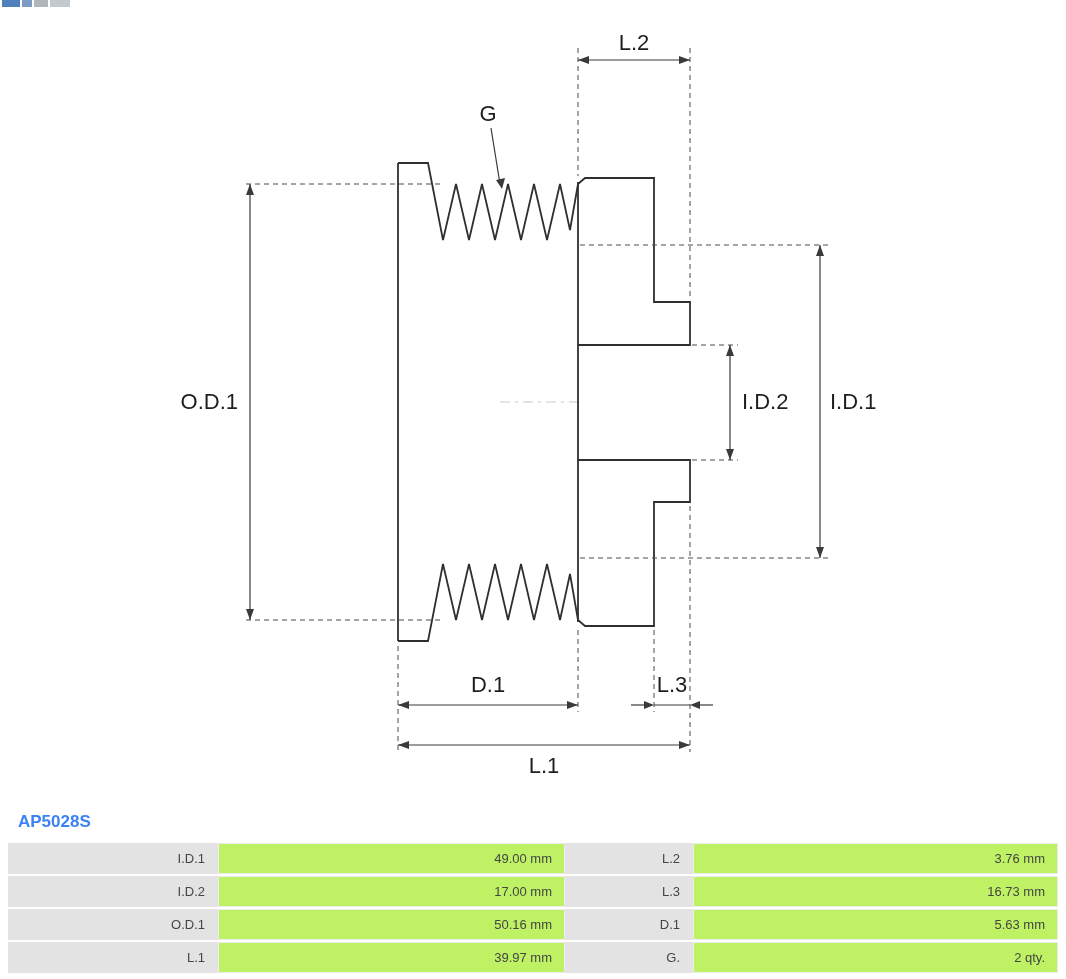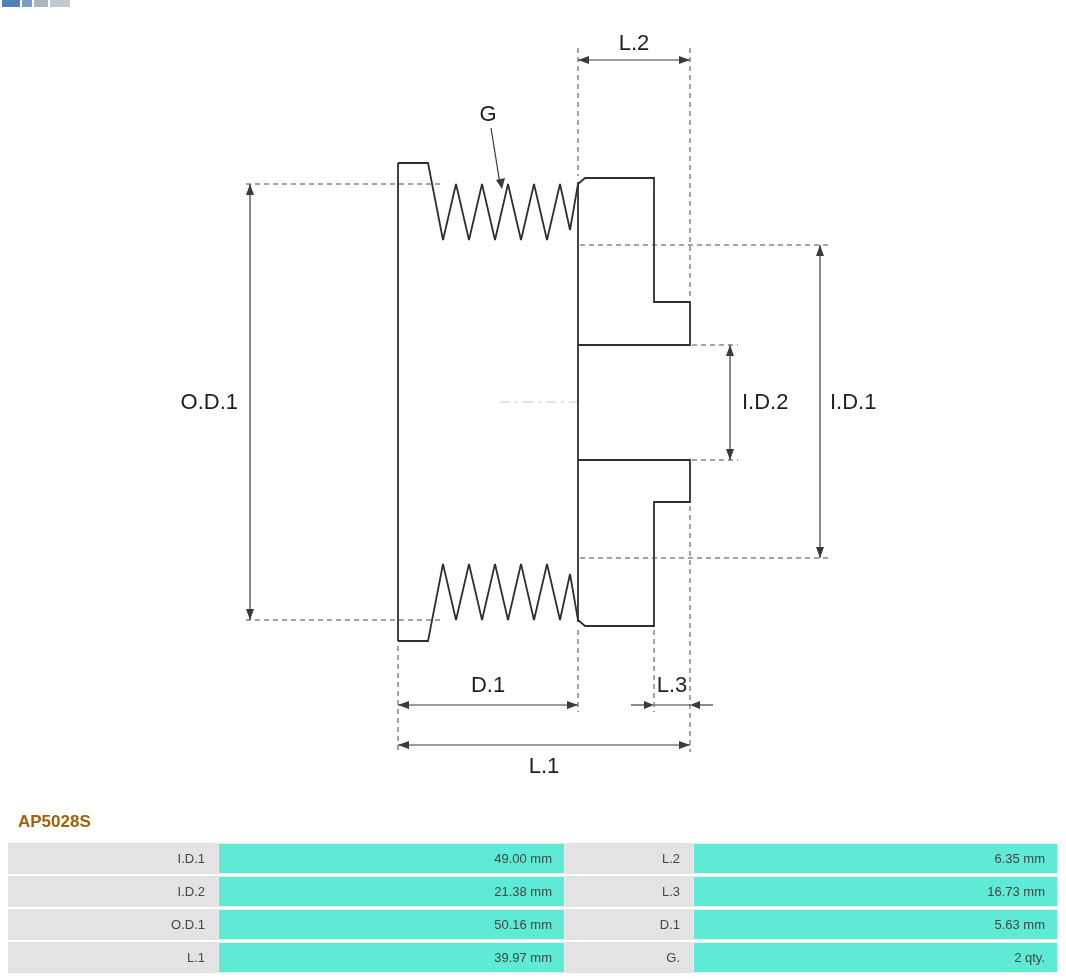--- a/index.html
+++ b/index.html
@@ -18,36 +18,36 @@
 
   .outline   { fill: none; stroke: #2f2f2f; stroke-width: 1.8; stroke-linejoin: miter; }
   .dimline   { fill: none; stroke: #3a3a3a; stroke-width: 1.2; }
   .extline   { fill: none; stroke: #4a4a4a; stroke-width: 1;   stroke-dasharray: 5 4; }
   .centerline{ fill: none; stroke: #c9c9c9; stroke-width: 1;   stroke-dasharray: 10 5 3 5; }
   .arrow     { fill: #3a3a3a; stroke: none; }
   .dimtext   { font-family: "Liberation Sans", sans-serif; font-size: 22px; fill: #1e1e1e; }
 
   .part-number {
     position: absolute; top: 812px; left: 18px;
-    font-size: 17px; font-weight: 600; color: #a16207;
+    font-size: 17px; font-weight: 600; color: #3b82f6;
   }
 
   .spec-table {
     position: absolute; top: 841px; left: 8px;
     width: 1050px; table-layout: fixed;
     border-collapse: separate; border-spacing: 0 2px;
     font-size: 13px; color: #454545;
   }
   .spec-table td {
     height: 29px; padding: 0 12px 0 0;
     text-align: right; vertical-align: middle;
     border: 1px solid transparent;
   }
   .spec-table td.lbl { background: #e3e3e3; border-color: #e3e3e3; }
-  .spec-table td.val { background: #5eead4; border-color: #ececec; }
+  .spec-table td.val { background: #bef264; border-color: #ececec; }
 </style>
 </head>
 <body>
 
 <div class="page">
 
   <div class="logo">
     <span style="width:18px;background:#4f81bd;"></span>
     <span style="width:10px;background:#7d9cc4;"></span>
     <span style="width:14px;background:#aeb6bb;"></span>
@@ -123,25 +123,25 @@
       <col style="width:210px">
         <col style="width:347px">
         <col style="width:128px">
         <col style="width:365px">
     </colgroup>
     <tbody>
       <tr>
         <td class="lbl">I.D.1</td>
         <td class="val">49.00 mm</td>
         <td class="lbl">L.2</td>
-        <td class="val">6.35 mm</td>
+        <td class="val">3.76 mm</td>
       </tr>
       <tr>
         <td class="lbl">I.D.2</td>
-        <td class="val">21.38 mm</td>
+        <td class="val">17.00 mm</td>
         <td class="lbl">L.3</td>
         <td class="val">16.73 mm</td>
       </tr>
       <tr>
         <td class="lbl">O.D.1</td>
         <td class="val">50.16 mm</td>
         <td class="lbl">D.1</td>
         <td class="val">5.63 mm</td>
       </tr>
       <tr>

